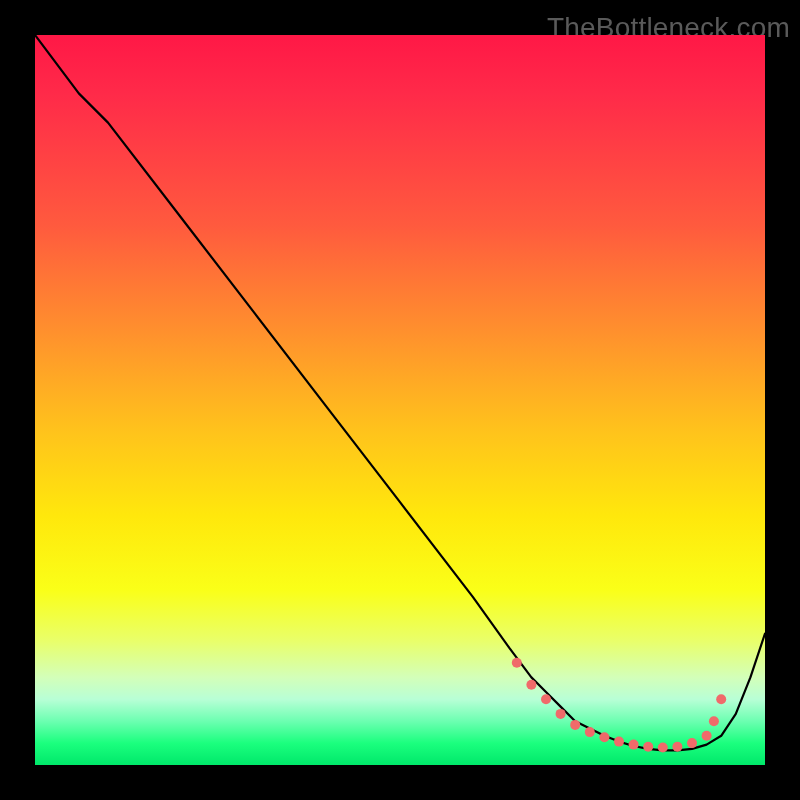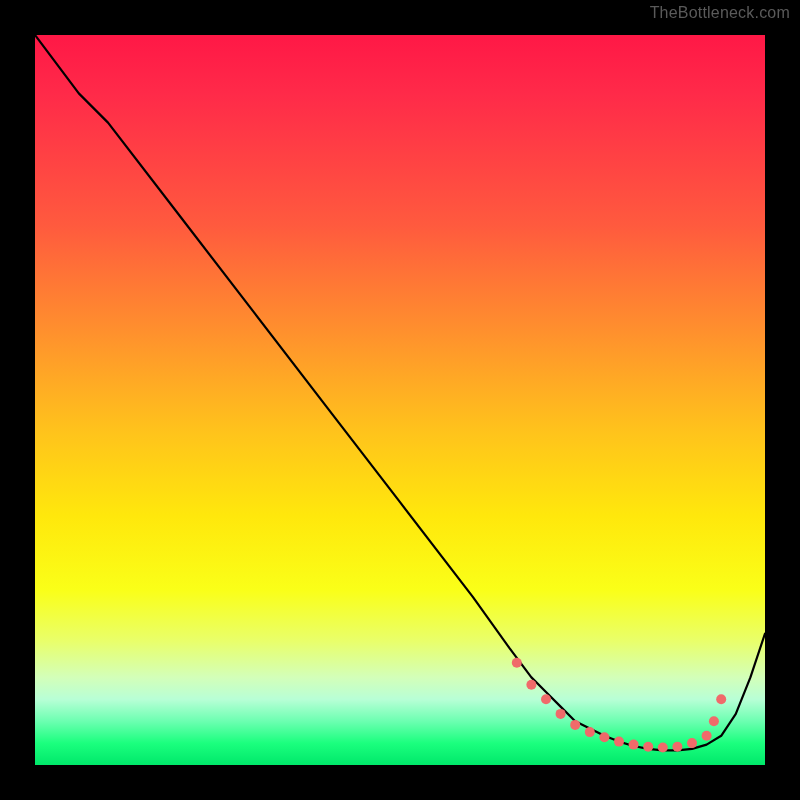--- a/index.html
+++ b/index.html
@@ -47,24 +47,24 @@
     );
   }
   svg.overlay {
     position: absolute;
     left: 0; top: 0;
     width: 100%;
     height: 100%;
   }
   .source-label {
     position: absolute;
-    top: 4px;
+    top: 12px;
     right: 10px;
     color: #5a5a5a;
-    font-size: 16px;
+    font-size: 28px;
     font-weight: 500;
     letter-spacing: 0.2px;
   }
 </style>
 </head>
 <body>
 
 <div class="frame">
   <div class="source-label">TheBottleneck.com</div>
 

